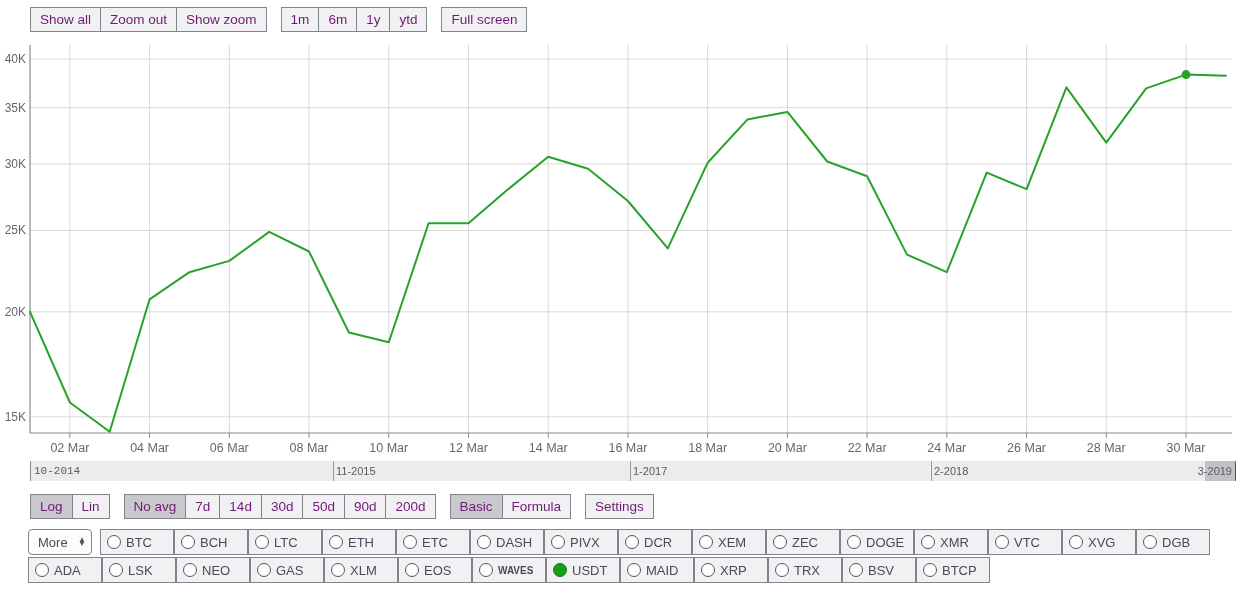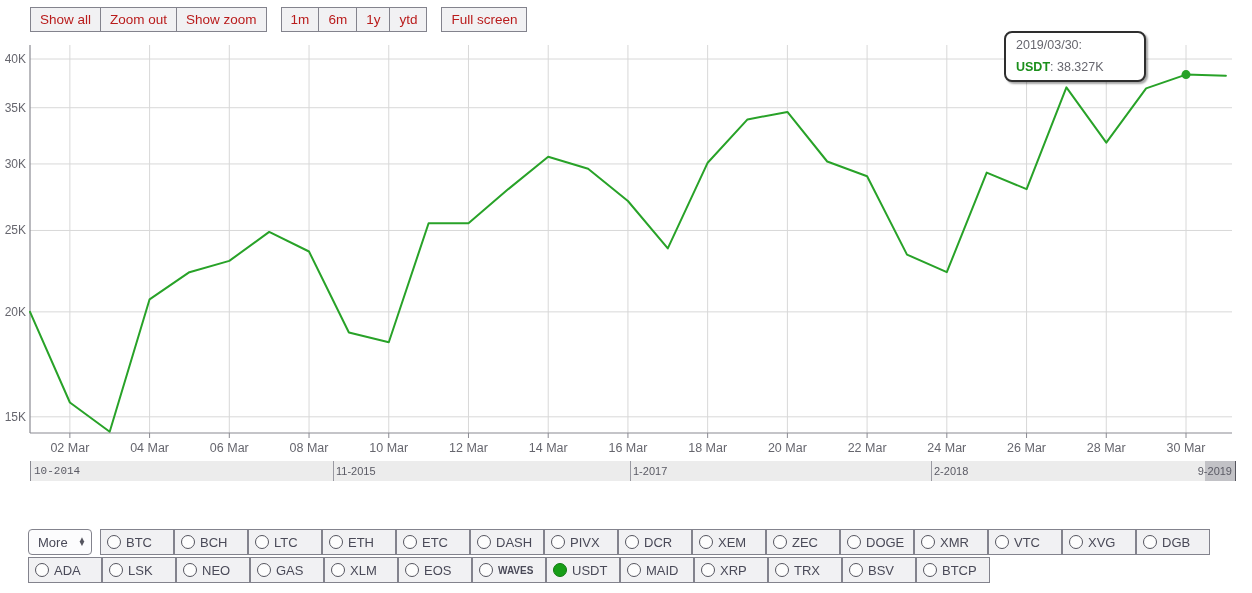--- a/index.html
+++ b/index.html
@@ -7,21 +7,21 @@
   .app{position:relative;width:1252px;height:593px;overflow:hidden;background:#fff;}
 
   
   .toolbar{position:absolute;display:flex;align-items:flex-start;}
   #top-toolbar{left:30px;top:7px;}
   #bottom-toolbar{left:30px;top:494px;}
   .btn-group{display:flex;margin-right:14px;}
   .btn{
     display:inline-flex;align-items:center;justify-content:center;
     height:23px;padding:0 9px;border:1px solid #83838d;background:#f1f1f3;
-    color:#b91c1c;font-size:13.5px;cursor:pointer;white-space:nowrap;user-select:none;
+    color:#701a75;font-size:13.5px;cursor:pointer;white-space:nowrap;user-select:none;
   }
   .btn:not(:first-child){margin-left:-1px;}
   .btn.selected{background:#c9c9cd;}
 
   
   #chart{position:absolute;left:0;top:0;}
 
   
   #tooltip{
     position:absolute;left:1004px;top:31px;width:118px;
@@ -145,38 +145,56 @@
       <text x="1106.2758620689654" y="452" text-anchor="middle" font-size="12.5" fill="#66666e" font-family="Liberation Sans, sans-serif">28 Mar</text>
       <line x1="1186" y1="45" x2="1186" y2="433" stroke="#d8d8d8" stroke-width="1"></line>
       <line x1="1186" y1="433" x2="1186" y2="438" stroke="#8a8a92" stroke-width="1"></line>
       <text x="1186" y="452" text-anchor="middle" font-size="12.5" fill="#66666e" font-family="Liberation Sans, sans-serif">30 Mar</text>
       <line x1="30" y1="45" x2="30" y2="433" stroke="#8a8a92" stroke-width="1.2"></line>
       <line x1="30" y1="433" x2="1232" y2="433" stroke="#8a8a92" stroke-width="1.2"></line>
       <polyline points="30.0,311.9 69.9,402.5 109.7,431.7 149.6,299.3 189.4,272.2 229.3,260.9 269.2,231.9 309.0,251.5 348.9,332.5 388.8,342.3 428.6,223.2 468.5,223.2 508.3,189.1 548.2,156.7 588.1,168.8 627.9,201.0 667.8,248.4 707.7,162.7 747.5,119.4 787.4,111.9 827.2,161.5 867.1,176.3 907.0,254.6 946.8,272.2 986.7,172.6 1026.6,189.1 1066.4,87.4 1106.3,142.7 1146.1,88.4 1186.0,74.6 1225.9,75.8" fill="none" stroke="#28a228" stroke-width="2" stroke-linejoin="round" stroke-linecap="round"></polyline>
       <circle cx="1186" cy="74.58633828369472" r="4.5" fill="#28a228"></circle>
     </svg>
 
-  <div id="tooltip">
-    <div class="tt-date">2019/03/30:</div>
-    <div class="tt-line"><span class="tt-coin">USDT</span><span class="tt-val">: 38.327K</span></div>
-  </div>
 
   <div id="navigator">
     <div id="nav-handle"></div>
     <div id="nav-right-edge"></div>
   <div class="nav-sep" style="left: 302px;"></div>
       <div class="nav-sep" style="left: 599px;"></div>
       <div class="nav-sep" style="left: 900px;"></div>
       <div class="nav-label" style="left: 3px; font-family: Liberation Mono, monospace;">10-2014</div>
       <div class="nav-label" style="left: 305px;">11-2015</div>
       <div class="nav-label" style="left: 602px;">1-2017</div>
       <div class="nav-label" style="left: 903px;">2-2018</div>
-      <div class="nav-label" style="right: 4px;">9-2019</div>
-    </div>
-
+      <div class="nav-label" style="right: 4px;">3-2019</div>
+    </div>
+
+  <div id="bottom-toolbar" class="toolbar">
+      <div class="btn-group">
+        <div class="btn selected">Log</div>
+        <div class="btn">Lin</div>
+      </div>
+      <div class="btn-group">
+        <div class="btn selected">No avg</div>
+        <div class="btn">7d</div>
+        <div class="btn">14d</div>
+        <div class="btn">30d</div>
+        <div class="btn">50d</div>
+        <div class="btn">90d</div>
+        <div class="btn">200d</div>
+      </div>
+      <div class="btn-group">
+        <div class="btn selected">Basic</div>
+        <div class="btn">Formula</div>
+      </div>
+      <div class="btn-group">
+        <div class="btn">Settings</div>
+      </div>
+    </div>
 
   <div id="coin-row-1" class="coin-row">
     <div id="more-select">
       <span class="more-label">More</span>
       <span class="spinner">
           <span>▲</span>
           <span>▼</span>
         </span>
     </div>
   <div class="coin-box">

